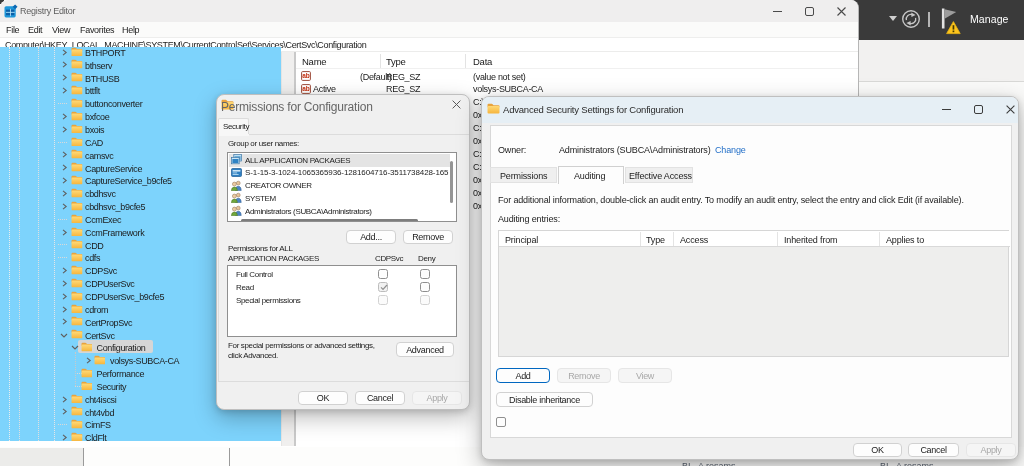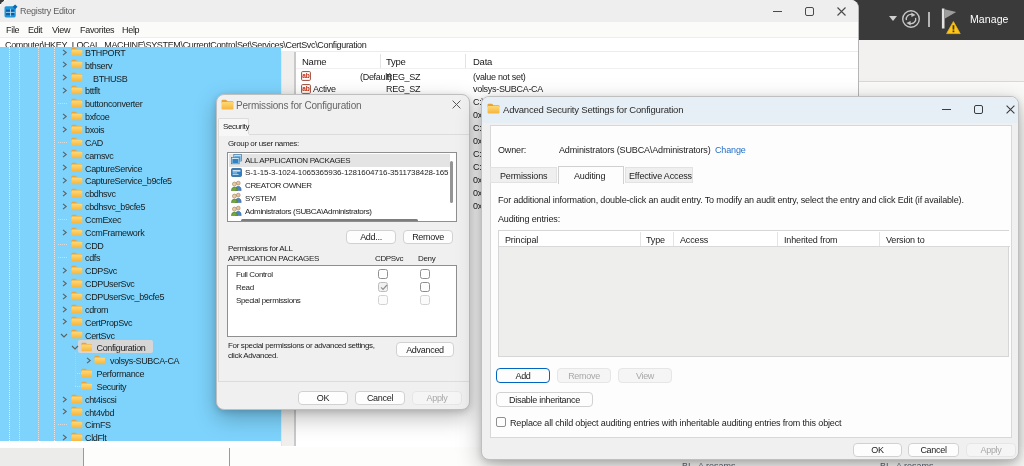--- a/index.html
+++ b/index.html
@@ -105,21 +105,21 @@
 <rect x="0.5" y="2.8" width="11.5" height="7.2" rx="1" fill="url(#fg)"></rect>
 </svg>
 <div class="tree-t abs" style="left:85px;top:13.7px;">bthserv</div>
 <svg class="abs" style="left:60.5px;top:27.3px;" width="7" height="7" viewBox="0 0 7 7">
           <path d="M2 0.8 L5.2 3.5 L2 6.2" fill="none" stroke="#5f5f5f" stroke-width="1.1"></path>
         </svg>
 <svg class="abs" style="left:71px;top:25.299999999999997px;" width="11.8" height="9.8" viewBox="0 0 12.5 10.5">
 <path d="M0.5 1.8 Q0.5 0.8 1.5 0.8 L4.6 0.8 Q5.2 0.8 5.6 1.3 L6.3 2.2 L11 2.2 Q12 2.2 12 3.2 L12 4 L0.5 4 Z" fill="#e8a33d"></path>
 <rect x="0.5" y="2.8" width="11.5" height="7.2" rx="1" fill="url(#fg)"></rect>
 </svg>
-<div class="tree-t abs" style="left:85px;top:26.5px;margin-left:8px;">BTHUSB</div>
+<div class="tree-t abs" style="left:85px;top:26.5px;">BTHUSB</div>
 <svg class="abs" style="left:60.5px;top:40.1px;" width="7" height="7" viewBox="0 0 7 7">
           <path d="M2 0.8 L5.2 3.5 L2 6.2" fill="none" stroke="#5f5f5f" stroke-width="1.1"></path>
         </svg>
 <svg class="abs" style="left:71px;top:38.15px;" width="11.8" height="9.8" viewBox="0 0 12.5 10.5">
 <path d="M0.5 1.8 Q0.5 0.8 1.5 0.8 L4.6 0.8 Q5.2 0.8 5.6 1.3 L6.3 2.2 L11 2.2 Q12 2.2 12 3.2 L12 4 L0.5 4 Z" fill="#e8a33d"></path>
 <rect x="0.5" y="2.8" width="11.5" height="7.2" rx="1" fill="url(#fg)"></rect>
 </svg>
 <div class="tree-t abs" style="left:85px;top:39.3px;">bttflt</div>
 <div class="abs" style="left:57.5px;top:56.0px;width:9px;height:0;border-top:1px dotted #d9d9d9;"></div>
 <svg class="abs" style="left:71px;top:51.0px;" width="11.8" height="9.8" viewBox="0 0 12.5 10.5">
@@ -410,21 +410,21 @@
 <div class="t9 abs" style="left:17px;top:148.5px;">Version</div>
 <div class="t9 abs" style="left:90px;top:148.5px;">REG_DWORD</div>
 <div class="t9 abs" style="left:177px;top:148.5px;">0x00010001 (65537)</div>
 </div>
 </div>
 <div class="abs" style="left:216px;top:94px;width:254px;height:316px;background:#f0f0f0;border:1px solid #bfbfbf;border-radius:8px;box-shadow:0 8px 22px rgba(0,0,0,0.26),0 2px 6px rgba(0,0,0,0.15);overflow:hidden;">
 <svg class="abs" style="left:4px;top:4px;" width="13" height="11" viewBox="0 0 12.5 10.5">
 <path d="M0.5 1.8 Q0.5 0.8 1.5 0.8 L4.6 0.8 Q5.2 0.8 5.6 1.3 L6.3 2.2 L11 2.2 Q12 2.2 12 3.2 L12 4 L0.5 4 Z" fill="#e8a33d"></path>
 <rect x="0.5" y="2.8" width="11.5" height="7.2" rx="1" fill="url(#fg)"></rect>
 </svg>
-<div class="abs" style="left:13px;top:4.5px;font-size:10px;color:#666;letter-spacing:-0.2px;white-space:nowrap;padding-left:6px;">Permissions for Configuration</div>
+<div class="abs" style="left:4px;top:4.5px;font-size:12px;color:#666;letter-spacing:-0.2px;white-space:nowrap;">Permissions for Configuration</div>
 <svg class="abs" style="left:235px;top:5px;" width="9" height="9" viewBox="0 0 9 9">
         <path d="M0.6 0.6 L8.4 8.4 M8.4 0.6 L0.6 8.4" stroke="#5a5a5a" stroke-width="1"></path>
       </svg>
 <div class="abs" style="left:1px;top:23px;width:31px;height:16px;background:#f7f7f7;border:1px solid #dcdcdc;border-bottom:none;border-radius:2px 2px 0 0;"></div>
 <div class="pd abs" style="left:6px;top:27px;">Security</div>
 <div class="abs" style="left:1px;top:39px;width:252px;height:248px;border:1px solid #dcdcdc;background:#f0f0f0;"></div>
 <div class="abs" style="left:2px;top:39px;width:30px;height:1.5px;background:#f7f7f7;"></div>
 <div class="pd abs" style="left:11px;top:44px;">Group or user names:</div>
 <div class="abs" style="left:10px;top:57px;width:230px;height:70px;background:#fff;border:1px solid #8f8f8f;overflow:hidden;">
 <div class="abs" style="left:1px;top:1px;width:221px;height:13px;background:#e4e4e4;"></div>
@@ -515,28 +515,27 @@
 <div class="abs" style="left:143px;top:70px;width:68px;height:16px;background:#efefef;border:1px solid #e2e2e2;"></div>
 <div class="ad abs" style="left:147px;top:73.5px;">Effective Access</div>
 <div class="ad abs" style="left:16px;top:98px;">For additional information, double-click an audit entry. To modify an audit entry, select the entry and click Edit (if available).</div>
 <div class="ad abs" style="left:16px;top:117px;">Auditing entries:</div>
 <div class="abs" style="left:16px;top:133px;width:511px;height:127px;border:1px solid #d6d6d6;background:#eeeeed;">
 <div class="abs" style="left:0;top:0;width:511px;height:16px;background:#fff;border-bottom:1px solid #d9d9d9;"></div>
 <div class="ad abs" style="left:6px;top:3.5px;">Principal</div>
 <div class="ad abs" style="left:147px;top:3.5px;">Type</div>
 <div class="ad abs" style="left:181px;top:3.5px;">Access</div>
 <div class="ad abs" style="left:285px;top:3.5px;">Inherited from</div>
-<div class="ad abs" style="left:387px;top:3.5px;">Version to</div>
+<div class="ad abs" style="left:387px;top:3.5px;">Applies to</div>
 <div class="abs" style="left:141px;top:1px;width:1px;height:14px;background:#e4e4e4;"></div>
 <div class="abs" style="left:174px;top:1px;width:1px;height:14px;background:#e4e4e4;"></div>
 <div class="abs" style="left:278px;top:1px;width:1px;height:14px;background:#e4e4e4;"></div>
 <div class="abs" style="left:380px;top:1px;width:1px;height:14px;background:#e4e4e4;"></div>
 </div>
 <div class="btn" style="left:14px;top:271px;width:54px;height:15px;border-color:#0067c0;border-width:1.5px;">Add</div>
 <div class="btn dis" style="left:75px;top:271px;width:54px;height:15px;">Remove</div>
 <div class="btn dis" style="left:136px;top:271px;width:54px;height:15px;">View</div>
 <div class="btn" style="left:14px;top:295px;width:97px;height:15px;">Disable inheritance</div>
 <div class="cb" style="left:14px;top:320px;border-radius:2px;"></div>
-<div class="ad abs" style="left:28px;top:321px;">Replace all child object auditing entries with inheritable auditing entries from this object</div>
 <div class="btn" style="left:371px;top:346px;width:49px;height:13.5px;">OK</div>
 <div class="btn" style="left:426px;top:346px;width:51px;height:13.5px;">Cancel</div>
 <div class="btn dis" style="left:484px;top:346px;width:50px;height:13.5px;">Apply</div>
 </div>
 </div>
 </body></html>

